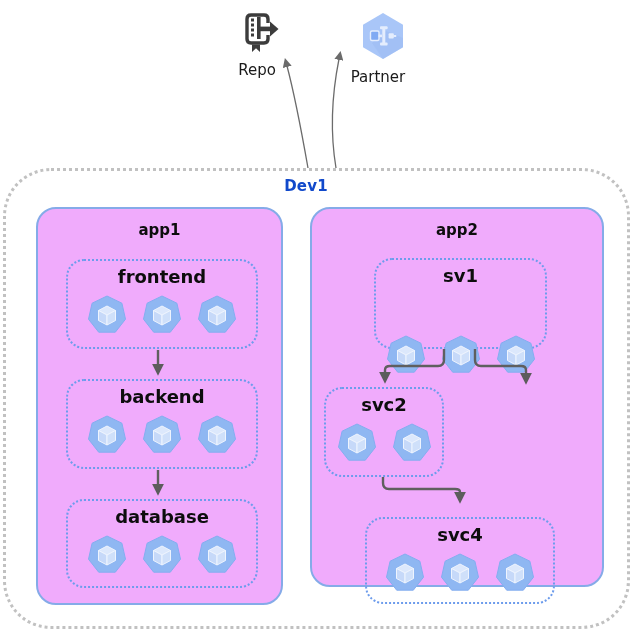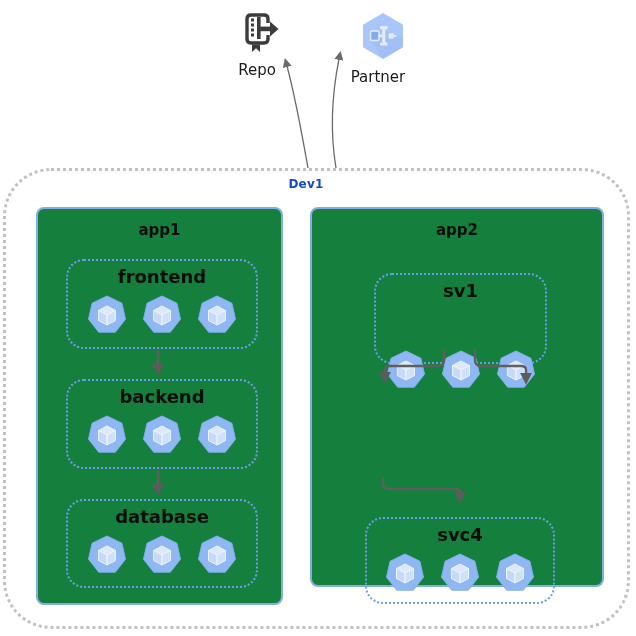--- a/index.html
+++ b/index.html
@@ -10,26 +10,26 @@
   
   .ext-node{position:absolute;text-align:center;}
   .ext-label{font-size:15px;color:#1a1a1a;margin-top:4px;}
   
   .boundary{
     position:absolute;left:3px;top:168px;width:627px;height:461px;
     border:3px dotted #c1c1c1;border-radius:48px;box-sizing:border-box;
   }
   .boundary-label{
     position:absolute;left:0;top:177px;width:612px;text-align:center;
-    font-weight:bold;font-size:12px;color:#1149cb;letter-spacing:.2px;
+    font-weight:bold;font-size:15px;color:#1149cb;letter-spacing:.2px;
   }
   
   .app{
-    position:absolute;border:2px solid #85abe8;border-radius:8px;
-    box-sizing:border-box;background:#15803d;
+    position:absolute;border:2px solid #85abe8;border-radius:20px;
+    box-sizing:border-box;background:#f0abfc;
   }
   .app-label{
     position:absolute;top:12px;left:0;width:100%;text-align:center;
     font-weight:bold;font-size:15px;color:#0d0d0d;
   }
   #app1{left:36px;top:207px;width:247px;height:398px;}
   #app2{left:310px;top:207px;width:294px;height:380px;}
   
   .service{
     position:absolute;border:2px dotted #6d9cec;border-radius:18px;
@@ -139,35 +139,46 @@
         <svg class="pod" viewBox="0 0 38 40">
             <use href="#podsym"></use>
           </svg>
       </div>
     </div>
   </div>
 
   <div class="app" id="app2">
     <div class="app-label">app2</div>
 
-    <div class="service" style="left:62px;top:64px;width:173px;height:91px;gap:41px;">
+    <div class="service" style="left:62px;top:49px;width:173px;height:91px;gap:41px;">
       <div class="svc-label">sv1</div>
       <div class="pods">
         <svg class="pod" viewBox="0 0 38 40">
             <use href="#podsym"></use>
           </svg>
         <svg class="pod" viewBox="0 0 38 40">
             <use href="#podsym"></use>
           </svg>
         <svg class="pod" viewBox="0 0 38 40">
             <use href="#podsym"></use>
           </svg>
       </div>
     </div>
 
+    <div class="service" style="left:12px;top:178px;width:120px;height:90px;">
+      <div class="svc-label">svc2</div>
+      <div class="pods">
+        <svg class="pod" viewBox="0 0 38 40">
+            <use href="#podsym"></use>
+          </svg>
+        <svg class="pod" viewBox="0 0 38 40">
+            <use href="#podsym"></use>
+          </svg>
+      </div>
+    </div>
 
 
     <div class="service" style="left:53px;top:308px;width:190px;height:87px;align-items:center;">
       <div class="svc-label">svc4</div>
       <div class="pods">
         <svg class="pod" viewBox="0 0 38 40">
             <use href="#podsym"></use>
           </svg>
         <svg class="pod" viewBox="0 0 38 40">
             <use href="#podsym"></use>

